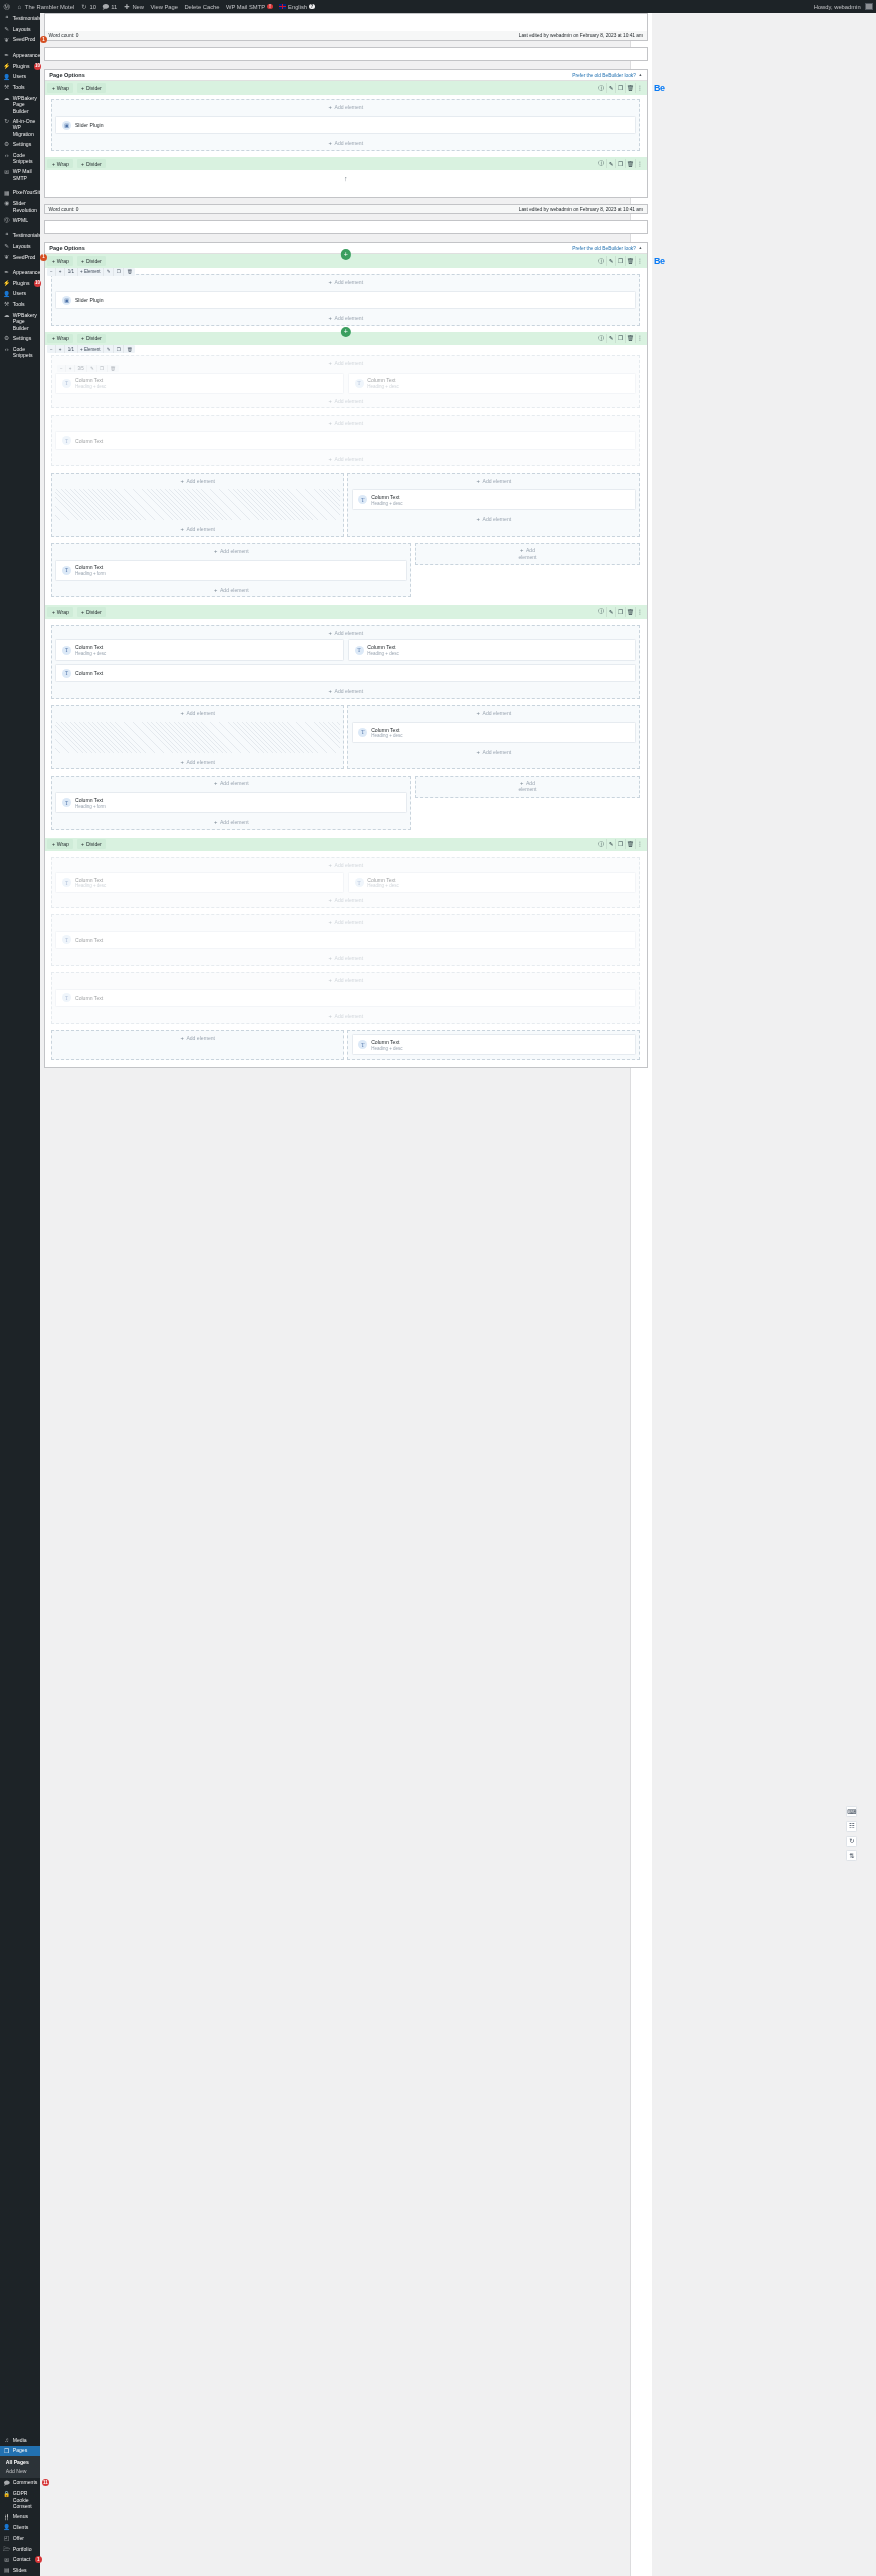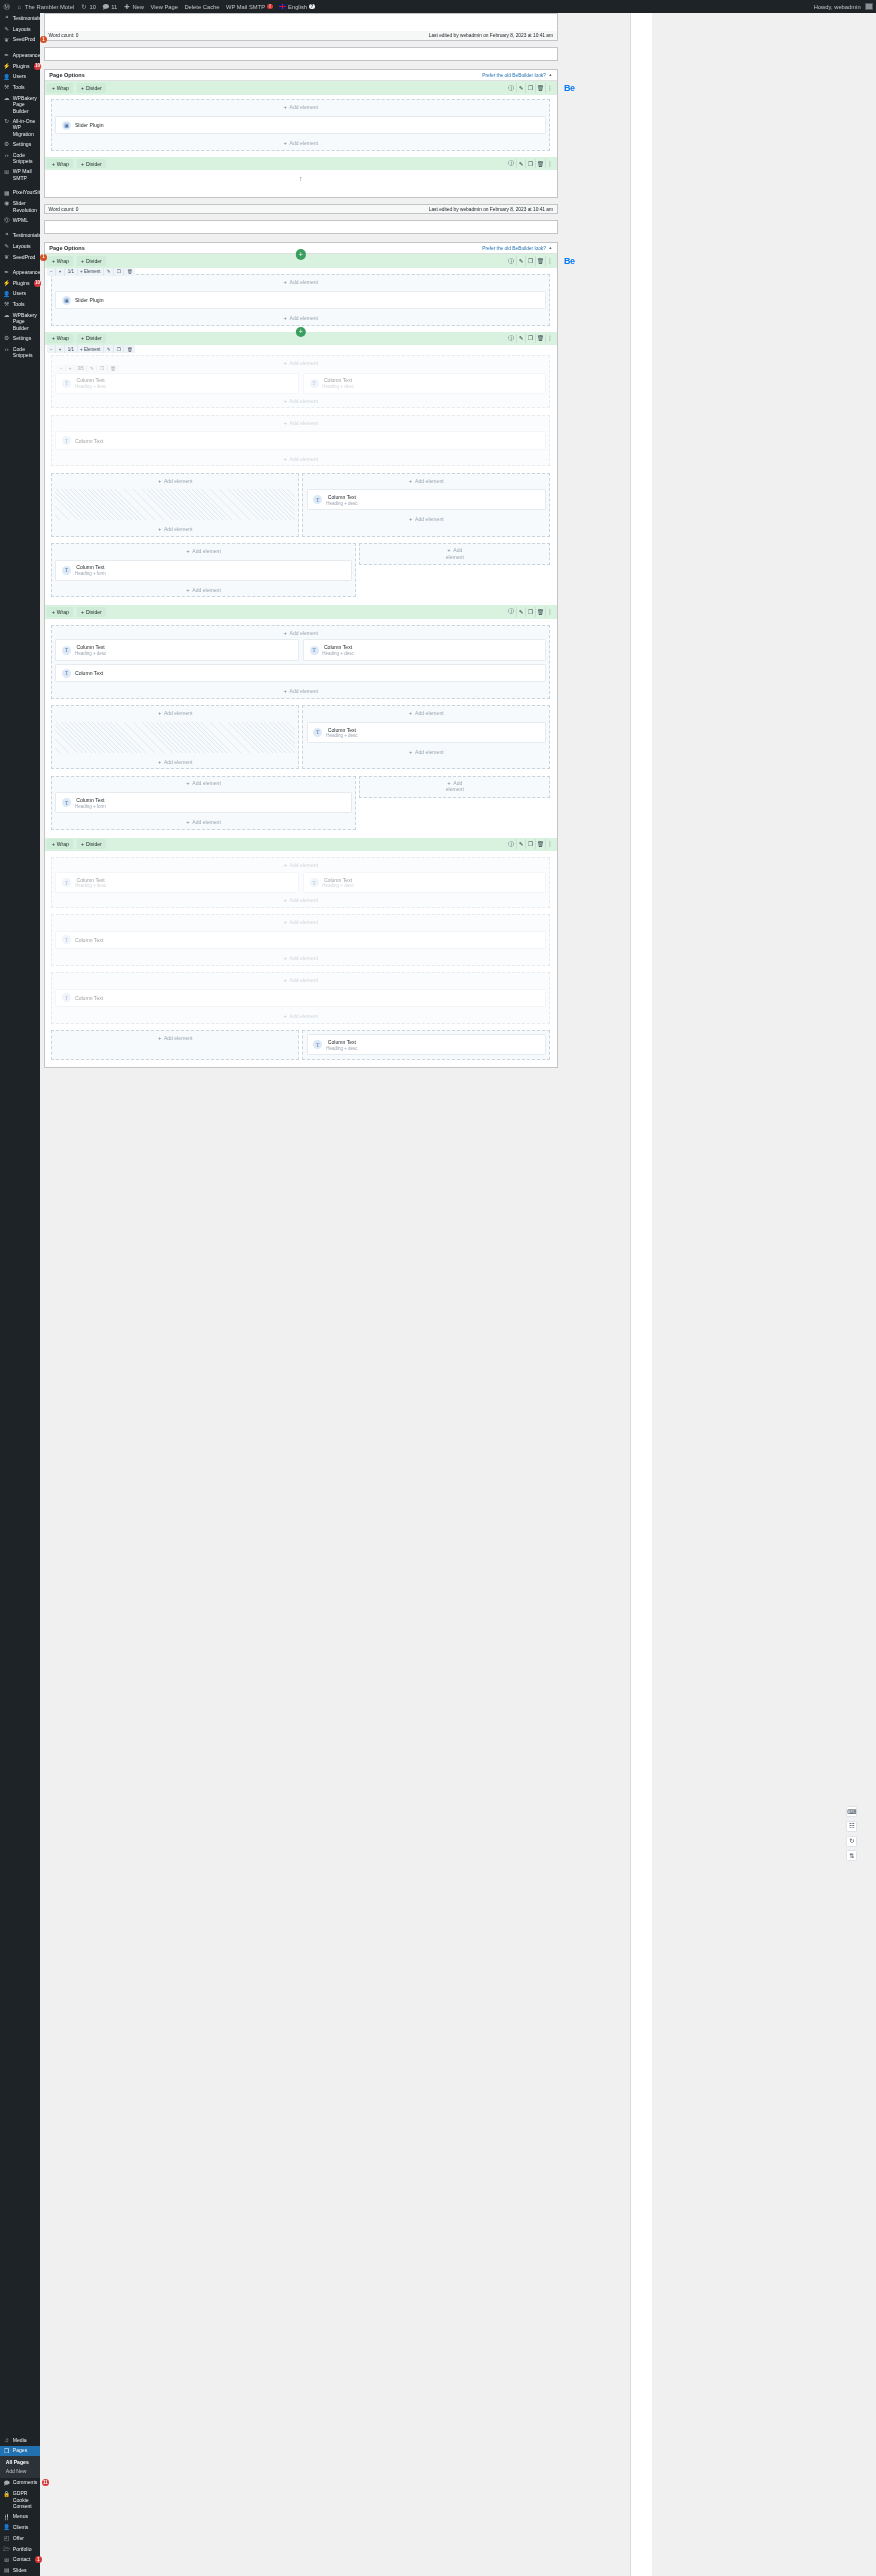--- a/index.html
+++ b/index.html
@@ -98,21 +98,21 @@
   .submenu .sub.cur { color:#fff; font-weight:bold; }
 
   
   #main {
     position: absolute; top: 13px; left: 40px;
     width: 836px; height: 2563px;
     background: #f0f0f1;
     overflow: hidden;
   }
   .editor-col {
-    position:absolute; left:3.8px; top:0; width:514px;text-align:center;
+    position:absolute; left:3.8px; top:0; width:604px;
   }
   .white-strip { background:#fff; border:0.6px solid #c3c4c7; }
 
   .statusbar {
     display:flex; justify-content:space-between; align-items:center;
     background:#f6f7f7; border:0.6px solid #c3c4c7; border-top:none;
     padding:1.9px 3.8px; font-size:4.8px; color:#1d2327; height:10.3px;
   }
   .blankbox { background:#fff; border:0.6px solid #c3c4c7; height:14px; }
 

